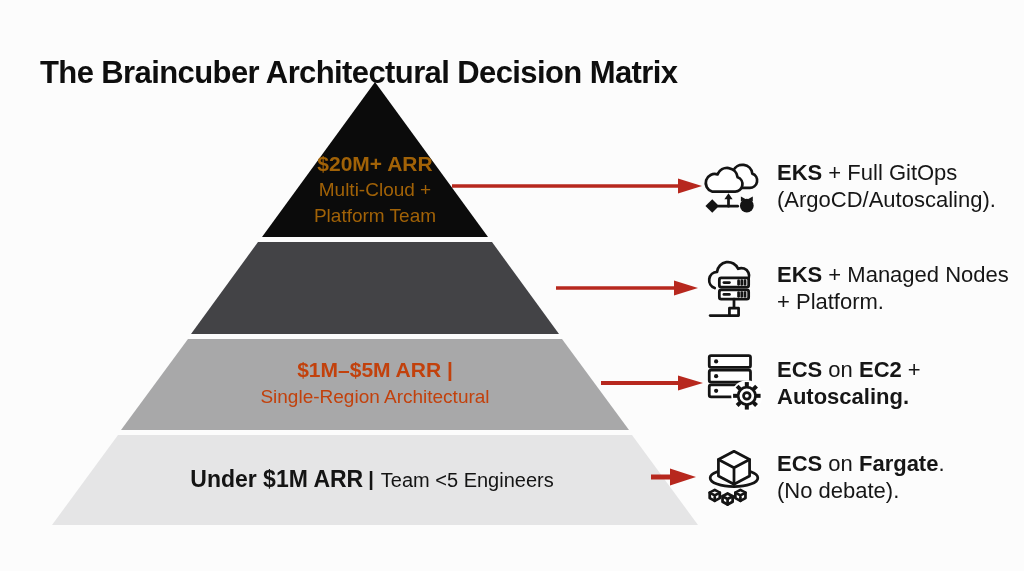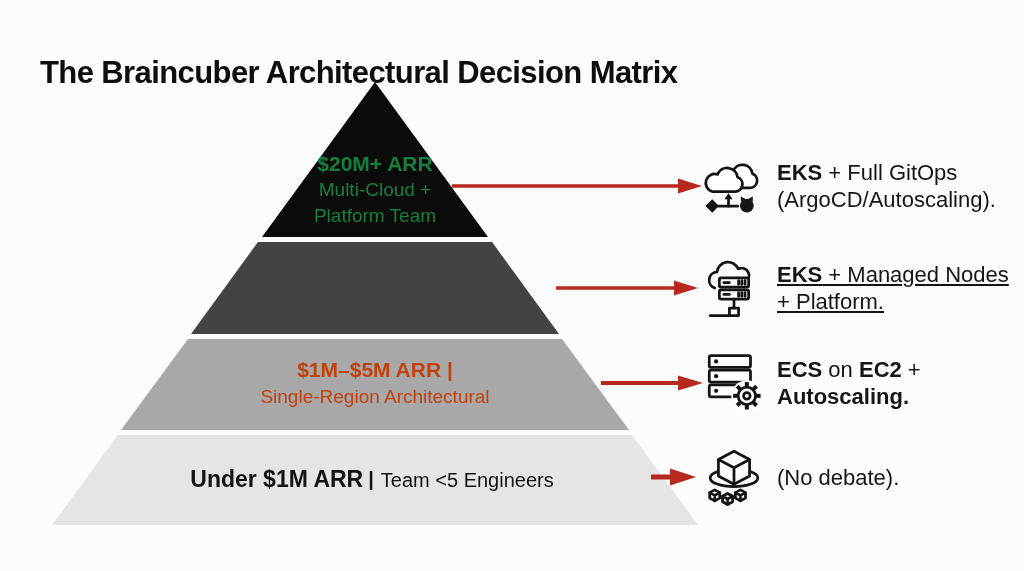--- a/index.html
+++ b/index.html
@@ -14,36 +14,36 @@
     font-size:31px; font-weight:700; letter-spacing:-0.6px; color:#0e0e0e;
   }
   svg.layer { position:absolute; left:0; top:0; }
 
   
   .tier-label {
     position:absolute; transform:translateX(-50%);
     text-align:center; line-height:26px; font-size:19px; white-space:nowrap;
   }
   .tier-label .t-bold { font-weight:700; font-size:21px; }
-  .tier1 { left:375px; top:151px; color:#15803d; }
+  .tier1 { left:375px; top:151px; color:#a16207; }
   .tier2 { left:375px; top:260px; color:#ffffff; line-height:27px; }
   .tier3 { left:375px; top:356px; color:#c2410c; line-height:27px; }
   .tier4 { left:372px; top:466px; color:#141414; font-size:20px; }
   .tier4 .t-bold { font-size:23px; }
   .tier4 .pipe { font-weight:700; padding:0 7px 0 5px; position:relative; top:-1px; }
 
   
   .rec-row { position:absolute; left:700px; width:320px; height:72px;
              display:flex; align-items:center; }
   .rec-icon { width:68px; height:68px; flex:0 0 68px; display:flex;
               align-items:center; justify-content:center; }
   .rec-icon svg { width:66px; height:66px; }
   .rec-text { margin-left:9px; font-size:22px; line-height:27px; color:#161616; }
   .rec-text .b { font-weight:700; }
-  .row1 { top:150px; } .row2 { top:252px;text-decoration:underline; } .row3 { top:347px; } .row4 { top:441px; }
+  .row1 { top:150px; } .row2 { top:252px; } .row3 { top:347px; } .row4 { top:441px; }
 
   .arrow-line { stroke:var(--arrow,#b7281e); }
   .arrow-head { fill:var(--arrow,#b7281e); }
   .ic { stroke:#141414; fill:none; stroke-width:3; stroke-linejoin:round; stroke-linecap:round; }
   .icf { fill:#141414; stroke:none; }
   .icw { fill:#ffffff; }
 </style>
 </head>
 <body>
 
@@ -178,17 +178,18 @@
           <polygon points="15,50 20.5,53 20.5,59 15,62 9.5,59 9.5,53"></polygon>
           <path d="M9.5 53 L15 56 L20.5 53 M15 56 V62"></path>
           <polygon points="29,54 34.5,57 34.5,63 29,66 23.5,63 23.5,57"></polygon>
           <path d="M23.5 57 L29 60 L34.5 57 M29 60 V66"></path>
           <polygon points="43,50 48.5,53 48.5,59 43,62 37.5,59 37.5,53"></polygon>
           <path d="M37.5 53 L43 56 L48.5 53 M43 56 V62"></path>
         </g>
       </svg>
     </div>
     <div class="rec-text">
+      <div><span class="b">ECS</span><span> on </span><span class="b">Fargate</span><span>.</span></div>
       <div><span>(No debate).</span></div>
     </div>
   </div>
 
 </div>
 
 </body></html>

